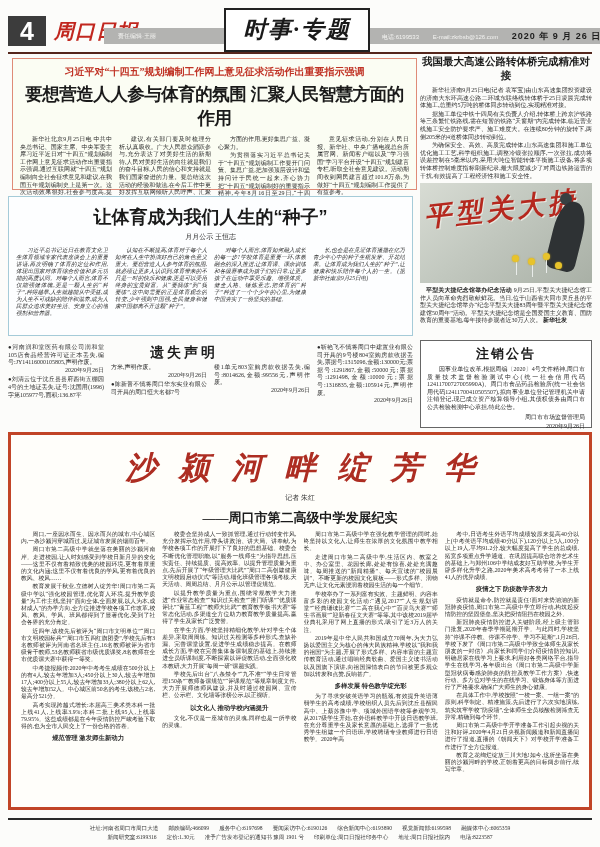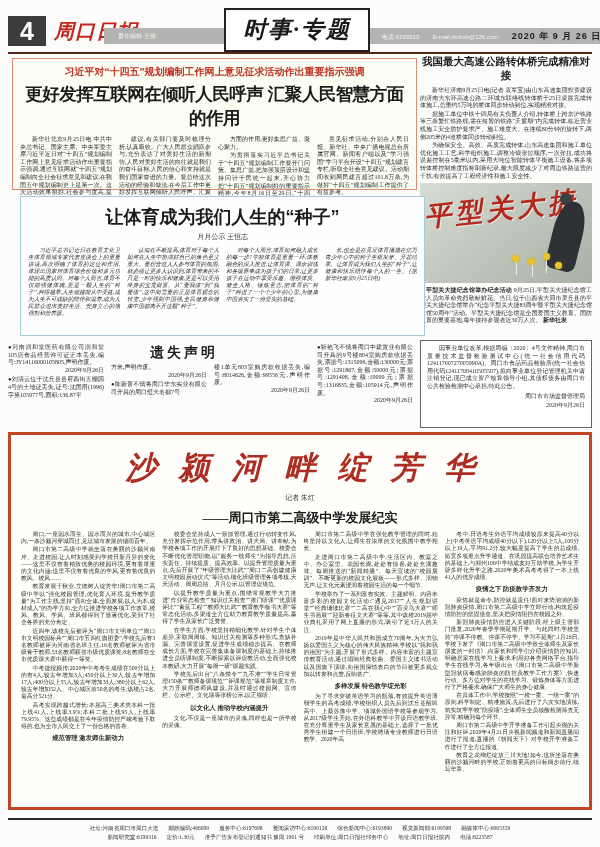--- a/index.html
+++ b/index.html
@@ -42,21 +42,21 @@
   #photo .flower{position:absolute;width:7px;height:7px;border-radius:50%;background:#e8c32b;box-shadow:0 0 2px #caa416;}
   #photo .stem{position:absolute;width:1px;height:14px;background:#e9ecea;}
   #caption{position:absolute;left:420px;top:287px;width:172px;}
   #caption .cap-title{font-weight:bold;}
   #caption .credit{font-weight:bold;}
   
   #notice{position:absolute;left:420px;top:340px;width:172px;height:88px;border:1px solid #666;padding:4px 6px;box-sizing:border-box;background:#fff;}
   #notice-title{font-size:13px;font-weight:bold;text-align:center;margin:0 0 3px;letter-spacing:2px;}
   #notice .sign{text-align:right;text-indent:0;margin-top:2px;}
   
-  #sports{position:absolute;left:20px;top:196px;width:405px;height:140px;border:1px solid #a5cbd8;background:#fdfeff;padding:4px 7px;box-sizing:border-box;}
+  #sports{position:absolute;left:8px;top:196px;width:405px;height:140px;border:1px solid #a5cbd8;background:#fdfeff;padding:4px 7px;box-sizing:border-box;}
   #sports-title{font-family:"Liberation Sans",sans-serif;font-weight:900;font-size:18px;text-align:center;margin:4px 0 3px;}
   #sports-byline{font-size:7px;text-align:center;margin:0 0 5px;color:#333;}
   #sports-cols{height:92px;font-style:italic;}
   #sports-cols .smalltext{font-size:5.6px;line-height:7px;}
   
   #loss{position:absolute;left:8px;top:344px;width:405px;height:84px;}
   #loss-title{position:absolute;left:142px;top:0;width:120px;font-size:14px;font-weight:bold;letter-spacing:3px;}
   #loss-cols{position:absolute;left:0;top:0;width:405px;height:84px;}
   #loss-cols .col{overflow:hidden;}
   #loss-cols .col.pad{padding-top:20px;}
@@ -88,21 +88,21 @@
       <span class="seg">电话:6199533</span>
       <span class="seg">E-mail:zkrbsb@126.com</span>
       <span class="seg date">2020 年 9 月 26 日</span>
     </div>
     <div id="sectionbox">时事·专题</div>
   </div>
   <div id="headrule"></div>
 
   <div id="lead">
     <div id="lead-kicker">习近平对“十四五”规划编制工作网上意见征求活动作出重要指示强调</div>
-    <div id="lead-headline">更好发挥互联网在倾听人民呼声 汇聚人民智慧方面的作用</div>
+    <div id="lead-headline">要想营造人人参与体育的氛围 汇聚人民智慧方面的作用</div>
     <div id="lead-cols" class="colwrap">
         <div class="col smalltext">
           <p>新华社北京9月25日电 中共中央总书记、国家主席、中央军委主席习近平近日对“十四五”规划编制工作网上意见征求活动作出重要指示强调,通过互联网就“十四五”规划编制向全社会征求意见和建议,在我国五年规划编制史上是第一次。这次活动效果很好,社会参与度高,提出了许多建设性的意见和</p>
         </div>
         <div class="col smalltext">
           <p>建议,有关部门要及时梳理分析,认真吸收。广大人民群众踊跃参与,充分表达了对美好生活的新期待,人民对美好生活的向往就是我们的奋斗目标,人民的信心和支持就是我们国家奋进的力量。要总结这次活动的经验和做法,在今后工作中更好发挥互联网倾听人民呼声、汇聚人民智慧</p>
         </div>
         <div class="col smalltext">
           <p>方面的作用,更好集思广益、凝心聚力。</p>
           <p>为贯彻落实习近平总书记关于“十四五”规划编制工作要开门问策、集思广益,把加强顶层设计和坚持问计于民统一起来,齐心协力把“十四五”规划编制好的重要指示精神,今年8月16日至29日,“十四五”规划编制工作开展网上</p>
@@ -136,20 +136,21 @@
   </div>
   <div id="caption" class="smalltext">
     <p style="text-indent:1em;margin:0;">
       <span class="cap-title">平型关大捷纪念馆举办纪念活动</span>
       <span>9月25日,平型关大捷纪念馆工作人员向革命先烈敬献鲜花。当日,位于山西省大同市灵丘县的平型关大捷纪念馆举办“纪念平型关大捷83周年暨平型关大捷纪念馆建馆50周年”活动。平型关大捷纪念馆是全国爱国主义教育、国防教育的重要基地,每年接待参观者近30万人次。</span>
       <span class="credit">新华社发</span>
     </p>
   </div>
 
   <div id="notice">
+    <div id="notice-title">注销公告</div>
     <div class="smalltext">
       <p>因事业单位改革,根据周编〔2020〕4号文件精神,周口市质量技术监督检验测试中心(统一社会信用代码12411700727005990A)、周口市食品药品检验所(统一社会信用代码12411700410505507),拟向事业单位登记管理机关申请注销登记,现已成立资产核算领导小组,其债权债务由周口市公共检验检测中心承担,特此公告。</p>
       <p class="sign">周口市市场监督管理局</p>
       <p class="sign">2020年9月26日</p>
     </div>
   </div>
 
   <div id="sports">
     <div id="sports-title">让体育成为我们人生的“种子”</div>
     <div id="sports-byline">月月公示 王恒志</div>

